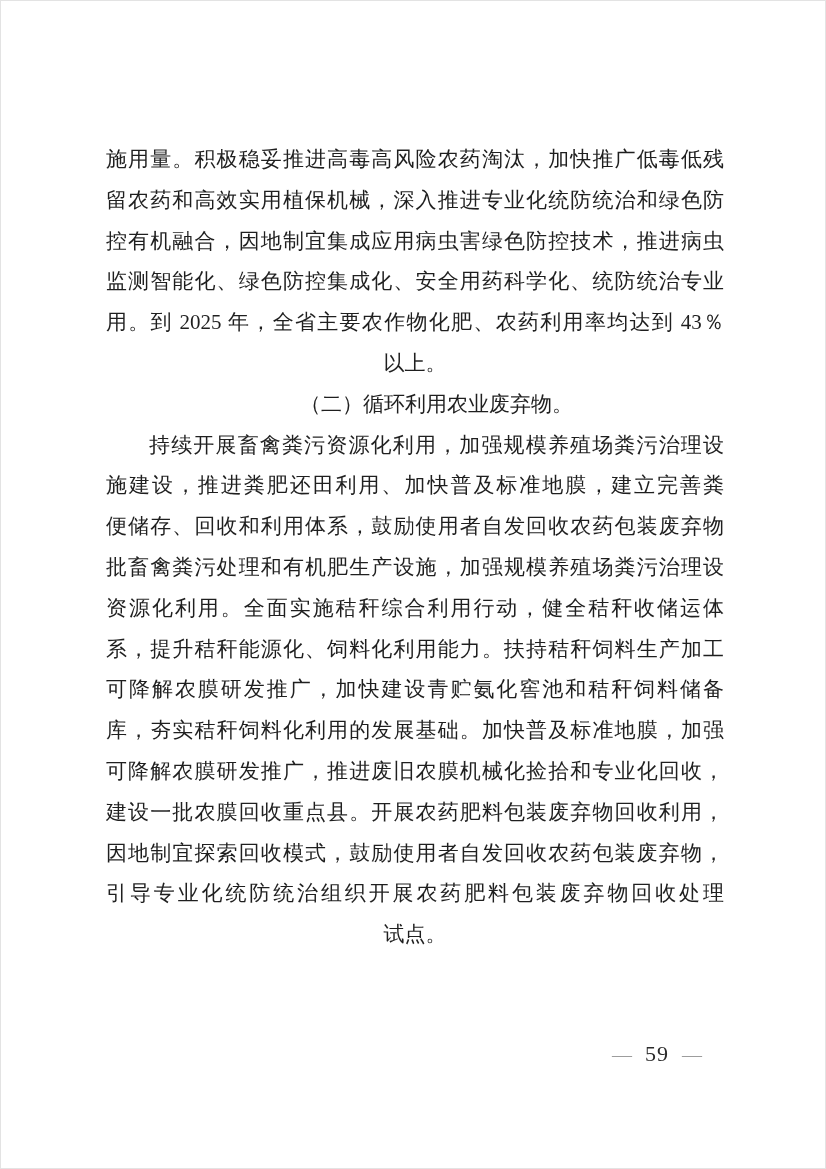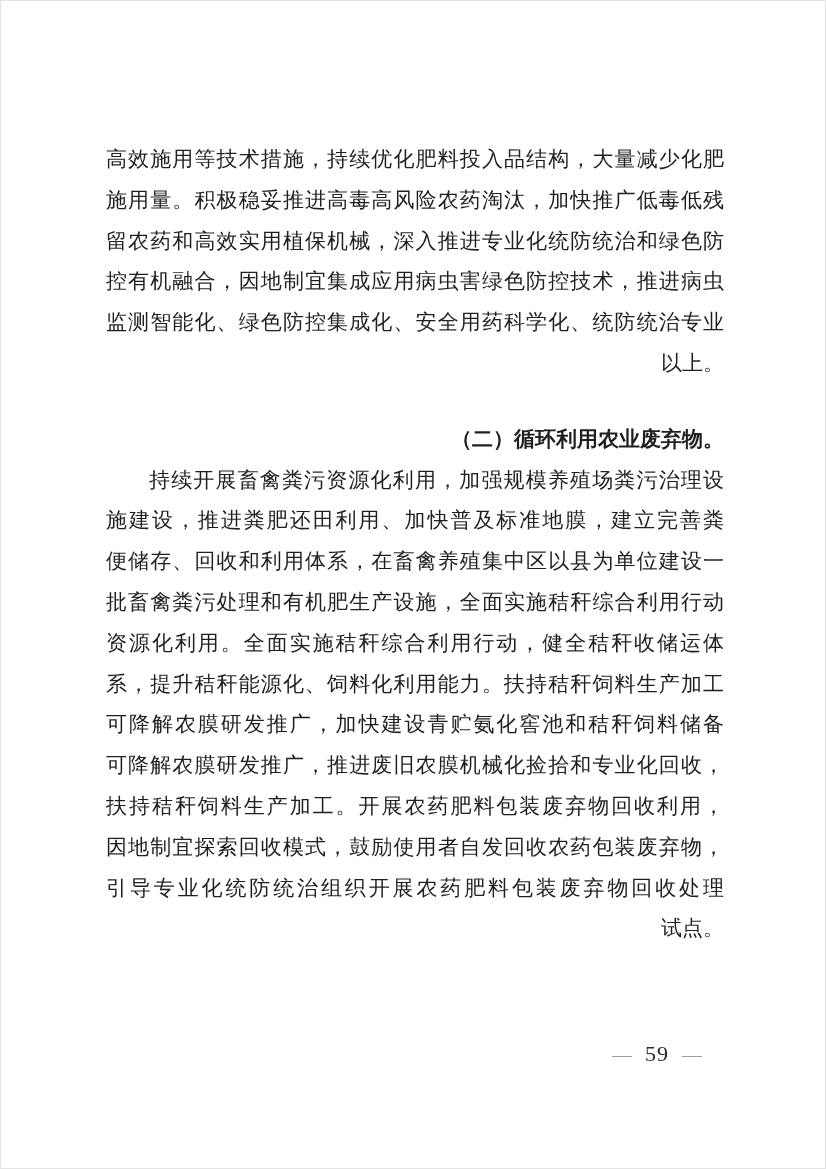--- a/index.html
+++ b/index.html
@@ -17,34 +17,33 @@
   .content {
     position: absolute;
     left: 105px;
     top: 138px;
     width: 618px;
   }
   .line {
     height: 40.8px;
     line-height: 40.8px;
     font-size: 21px;
-    text-align: right;
+    text-align: center;
     white-space: normal;
     overflow: hidden;
   }
   .line.j {
     text-align: justify;
     text-align-last: justify;
     text-justify: inter-character;
   }
   .line.ind { text-indent: 43px; }
   .line.heading {
     text-indent: 43px;
-    font-weight: 700;
-    margin-top: 35px;
+    font-weight: 400;
   }
   .pagenum {
     position: absolute;
     left: 598px;
     top: 1038px;
     width: 116px;
     height: 30px;
     display: flex;
     align-items: center;
     justify-content: center;
@@ -58,36 +57,37 @@
     line-height: 1;
     transform: scaleY(0.8);
   }
   .pagenum .num { letter-spacing: 1px; }
 </style>
 </head>
 <body>
 
 <div class="page">
   <div class="content">
-    <div class="line j">高效施用等技术措施，持续优化肥料投入品结构，大量减少化肥</div>
     <div class="line j">施用量。积极稳妥推进高毒高风险农药淘汰，加快推广低毒低残</div>
     <div class="line j">留农药和高效实用植保机械，深入推进专业化统防统治和绿色防</div>
     <div class="line j">控有机融合，因地制宜集成应用病虫害绿色防控技术，推进病虫</div>
     <div class="line j">监测智能化、绿色防控集成化、安全用药科学化、统防统治专业</div>
+    <div class="line j">用。到 2025 年，全省主要农作物化肥、农药利用率均达到 43％</div>
     <div class="line">以上。</div>
     <div class="line heading">（二）循环利用农业废弃物。</div>
     <div class="line j ind">持续开展畜禽粪污资源化利用，加强规模养殖场粪污治理设</div>
     <div class="line j">施建设，推进粪肥还田利用、加快普及标准地膜，建立完善粪</div>
-    <div class="line j">便储存、回收和利用体系，在畜禽养殖集中区以县为单位建设一</div>
-    <div class="line j">批畜禽粪污处理和有机肥生产设施，全面实施秸秆综合利用行动</div>
+    <div class="line j">便储存、回收和利用体系，鼓励使用者自发回收农药包装废弃物</div>
+    <div class="line j">批畜禽粪污处理和有机肥生产设施，加强规模养殖场粪污治理设</div>
     <div class="line j">资源化利用。全面实施秸秆综合利用行动，健全秸秆收储运体</div>
     <div class="line j">系，提升秸秆能源化、饲料化利用能力。扶持秸秆饲料生产加工</div>
     <div class="line j">可降解农膜研发推广，加快建设青贮氨化窖池和秸秆饲料储备</div>
+    <div class="line j">库，夯实秸秆饲料化利用的发展基础。加快普及标准地膜，加强</div>
     <div class="line j">可降解农膜研发推广，推进废旧农膜机械化捡拾和专业化回收，</div>
-    <div class="line j">扶持秸秆饲料生产加工。开展农药肥料包装废弃物回收利用，</div>
+    <div class="line j">建设一批农膜回收重点县。开展农药肥料包装废弃物回收利用，</div>
     <div class="line j">因地制宜探索回收模式，鼓励使用者自发回收农药包装废弃物，</div>
     <div class="line j">引导专业化统防统治组织开展农药肥料包装废弃物回收处理</div>
     <div class="line">试点。</div>
   </div>
 
   <div class="pagenum">
     <span class="dash">—</span>
     <span class="num">59</span>
     <span class="dash">—</span>
   </div>

